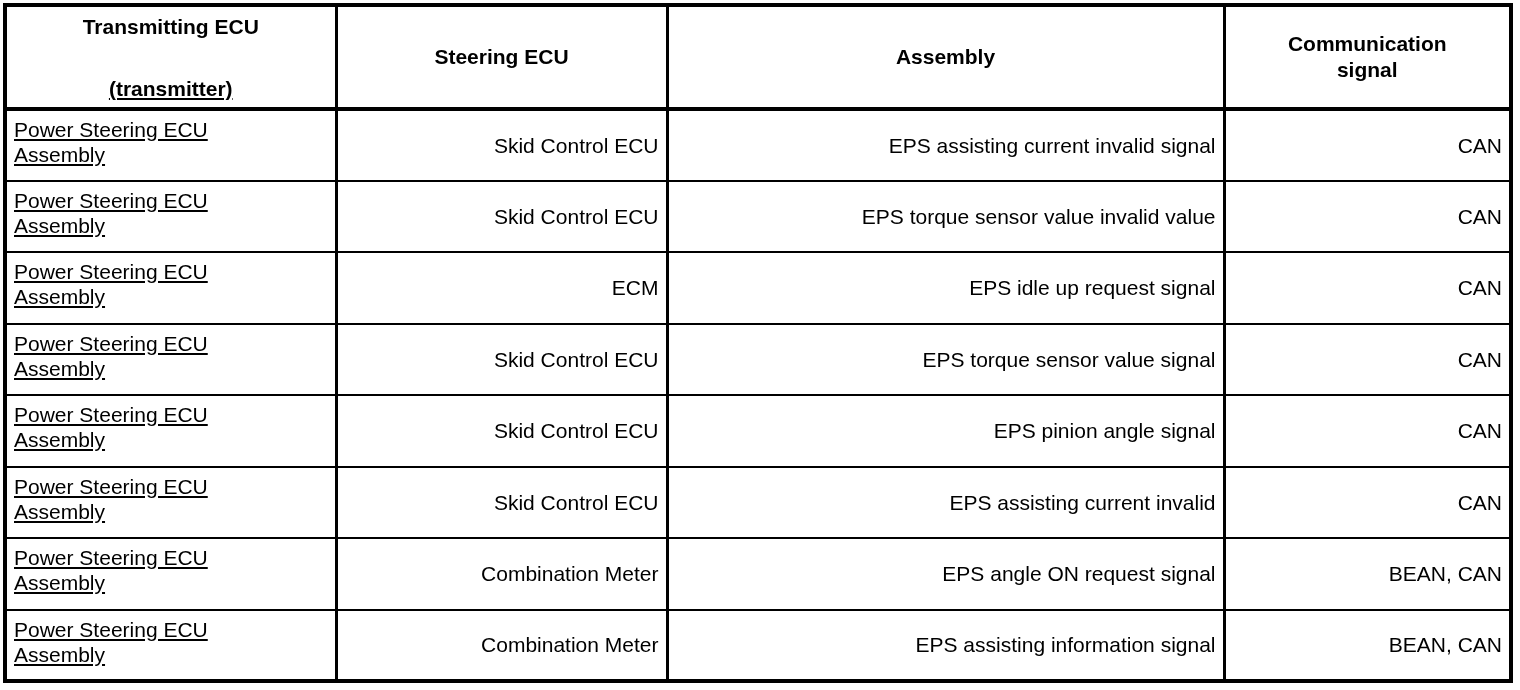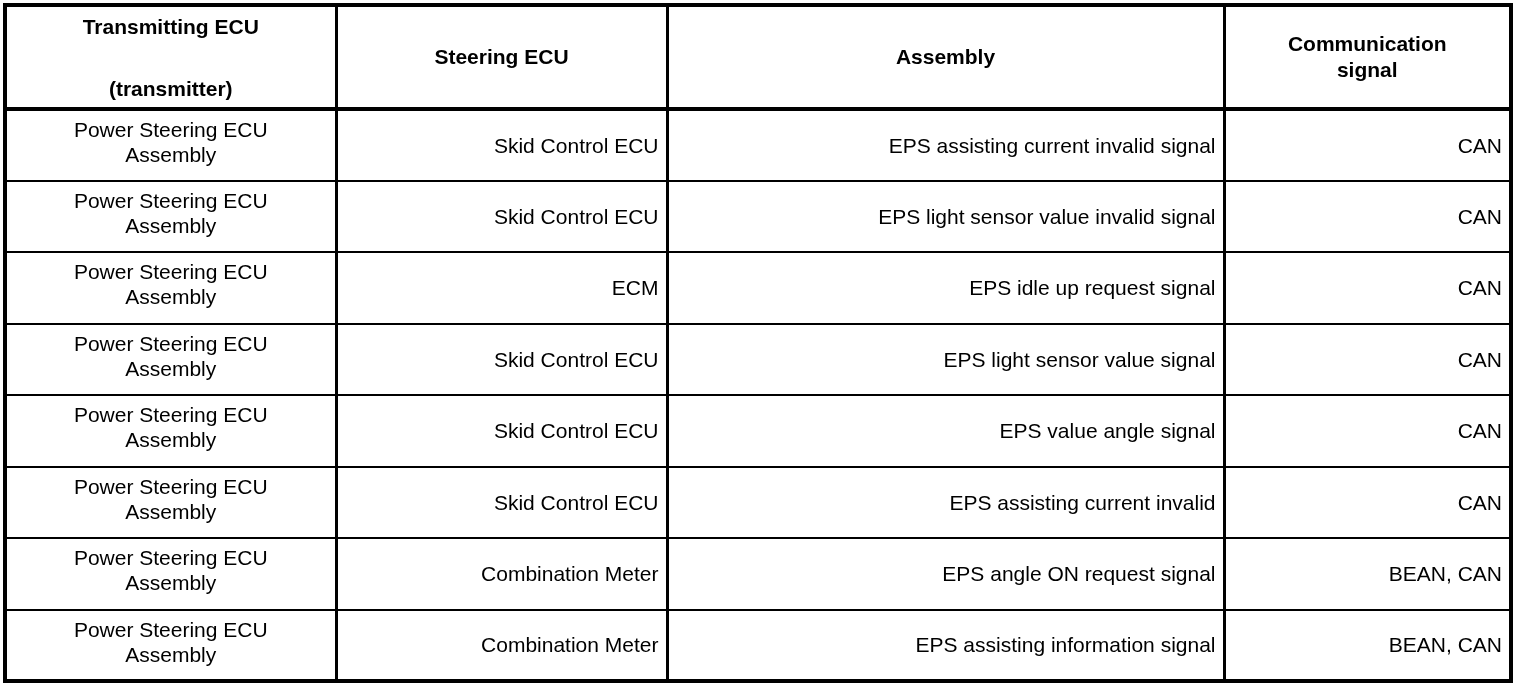--- a/index.html
+++ b/index.html
@@ -62,43 +62,44 @@
     line-height: 1.25;
     padding: 4px 8px;
     box-sizing: border-box;
     background: #ffffff;
   }
   thead th:last-child { border-right: none; }
 
   .hdr-line1 { display: block; }
   .hdr-line2 { display: block; }
   .hdr-spaced .hdr-line1 { margin-top: 2px; }
-  .hdr-spaced .hdr-line2 { margin-top: 36px; }
+  .hdr-spaced .hdr-line2 { margin-top: 36px; text-decoration: underline; }
 
   
   tbody tr.data-row {
     height: 71.5px;
   }
   tbody td {
     border-right: 3px solid #000000;
     border-bottom: 2px solid #000000;
     font-size: 21px;
     line-height: 1.20;
     padding: 0 7px;
     box-sizing: border-box;
     background: #ffffff;
     font-weight: normal;
   }
   tbody td:last-child { border-right: none; }
   tbody tr:last-child td { border-bottom: none; }
 
   td.cell-transmitter {
     vertical-align: top;
-    text-align: center;
+    text-align: left;
     padding-top: 6px;
+    text-decoration: underline;
   }
   td.cell-receiver,
   td.cell-signal,
   td.cell-method {
     vertical-align: middle;
     text-align: right;
   }
 
   .tx-line { display: block; white-space: nowrap; }
 </style>
@@ -141,48 +142,48 @@
           <td class="cell-receiver">Skid Control ECU</td>
           <td class="cell-signal">EPS assisting current invalid signal</td>
           <td class="cell-method">CAN</td>
         </tr>
         <tr class="data-row">
           <td class="cell-transmitter">
             <span class="tx-line">Power Steering ECU</span>
             <span class="tx-line">Assembly</span>
           </td>
           <td class="cell-receiver">Skid Control ECU</td>
-          <td class="cell-signal">EPS light sensor value invalid signal</td>
+          <td class="cell-signal">EPS torque sensor value invalid value</td>
           <td class="cell-method">CAN</td>
         </tr>
         <tr class="data-row">
           <td class="cell-transmitter">
             <span class="tx-line">Power Steering ECU</span>
             <span class="tx-line">Assembly</span>
           </td>
           <td class="cell-receiver">ECM</td>
           <td class="cell-signal">EPS idle up request signal</td>
           <td class="cell-method">CAN</td>
         </tr>
         <tr class="data-row">
           <td class="cell-transmitter">
             <span class="tx-line">Power Steering ECU</span>
             <span class="tx-line">Assembly</span>
           </td>
           <td class="cell-receiver">Skid Control ECU</td>
-          <td class="cell-signal">EPS light sensor value signal</td>
-          <td class="cell-method">CAN</td>
-        </tr>
-        <tr class="data-row">
-          <td class="cell-transmitter">
-            <span class="tx-line">Power Steering ECU</span>
-            <span class="tx-line">Assembly</span>
-          </td>
-          <td class="cell-receiver">Skid Control ECU</td>
-          <td class="cell-signal">EPS value angle signal</td>
+          <td class="cell-signal">EPS torque sensor value signal</td>
+          <td class="cell-method">CAN</td>
+        </tr>
+        <tr class="data-row">
+          <td class="cell-transmitter">
+            <span class="tx-line">Power Steering ECU</span>
+            <span class="tx-line">Assembly</span>
+          </td>
+          <td class="cell-receiver">Skid Control ECU</td>
+          <td class="cell-signal">EPS pinion angle signal</td>
           <td class="cell-method">CAN</td>
         </tr>
         <tr class="data-row">
           <td class="cell-transmitter">
             <span class="tx-line">Power Steering ECU</span>
             <span class="tx-line">Assembly</span>
           </td>
           <td class="cell-receiver">Skid Control ECU</td>
           <td class="cell-signal">EPS assisting current invalid</td>
           <td class="cell-method">CAN</td>

